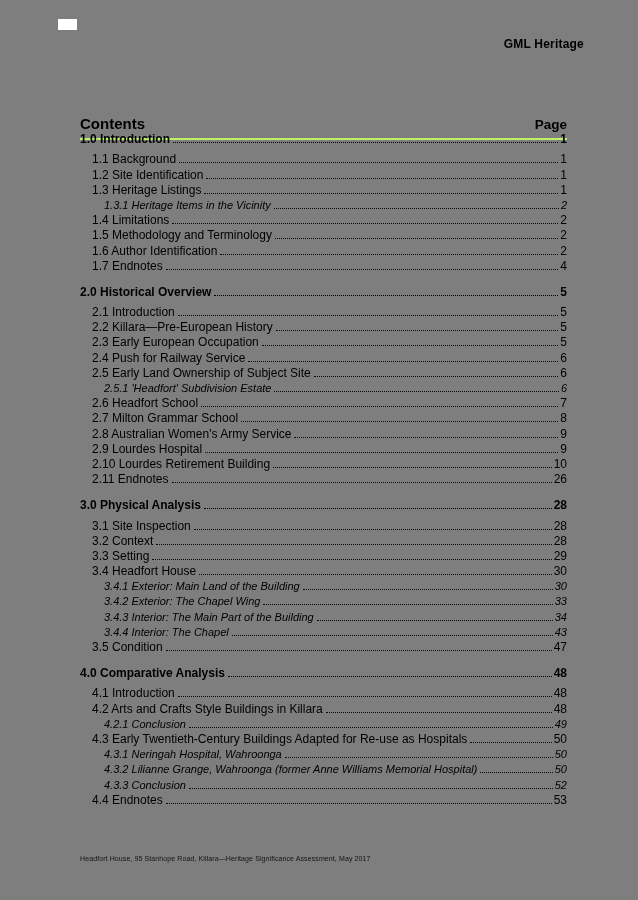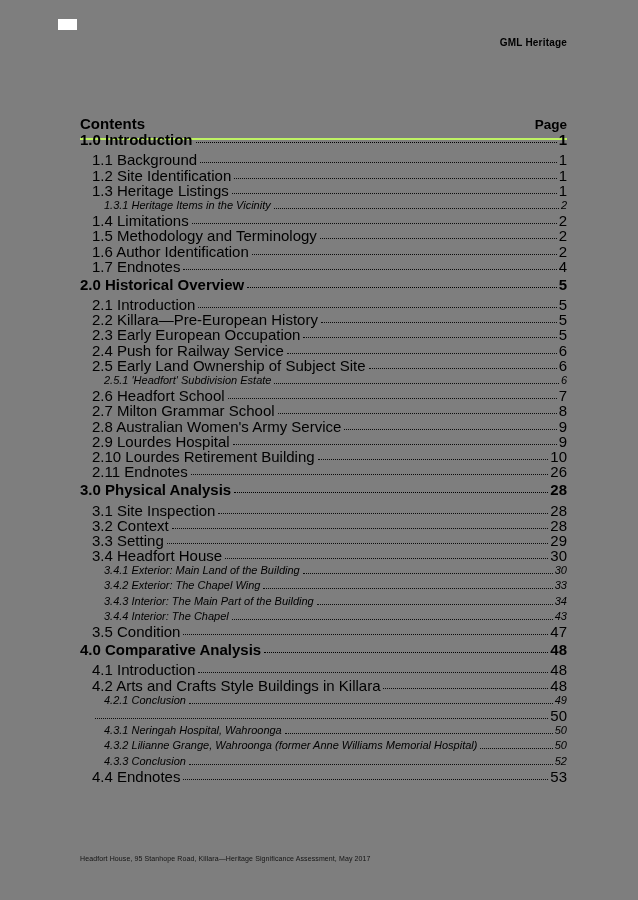--- a/index.html
+++ b/index.html
@@ -10,39 +10,39 @@
     color:#000;
     position:relative;
     overflow:hidden;
   }
   .sheet { position:absolute; inset:0; }
   .scan-artifact {
     position:absolute; left:58px; top:19px; width:19px; height:11px;
     background:#ffffff;
   }
   .brand {
-    position:absolute; top:37px; right:71px;
-    font-size:10px; font-weight:bold; letter-spacing:0.2px;
+    position:absolute; top:37px; right:54px;
+    font-size:12px; font-weight:bold; letter-spacing:0.2px;
   }
   .contents-head {
     position:absolute; top:86px; left:80px; right:71px;
     display:flex; justify-content:space-between; align-items:flex-end;
     border-bottom:2px solid #bef264;
     padding-bottom:6px;
   }
   .contents-head .title { font-size:15px; font-weight:bold; }
   .contents-head .page-label { font-size:13.5px; font-weight:bold;margin-top:31px; }
   .toc {
     position:absolute; top:122px; left:80px; right:71px;
   }
-  .toc-section { margin-top:3px; }
+  .toc-section { margin-top:11px; }
   .toc-section:first-child { margin-top:8px; }
   .toc-row {
     display:flex; align-items:flex-end;
-    height:15.2px; font-size:15px; line-height:11px;
+    height:15.2px; font-size:12px; line-height:11px;
     white-space:nowrap;
   }
   .toc-row.lvl1 { font-weight:bold; margin-bottom:5px; }
   .toc-row.lvl2 { padding-left:12px; }
   .toc-row.lvl3 { padding-left:24px; font-style:italic; font-size:11px; }
   .toc-dots {
     flex:1 1 auto;
     border-bottom:1.6px dotted #0b0b0b;
     margin:0 2px 2px 3px;
     min-width:10px;
@@ -250,20 +250,21 @@
           <span class="toc-label">4.2 Arts and Crafts Style Buildings in Killara</span>
           <span class="toc-dots"></span>
           <span class="toc-page">48</span>
         </div>
         <div class="toc-row lvl3">
           <span class="toc-label">4.2.1 Conclusion</span>
           <span class="toc-dots"></span>
           <span class="toc-page">49</span>
         </div>
         <div class="toc-row lvl2">
+          <span class="toc-label">4.3 Early Twentieth-Century Buildings Adapted for Re-use as Hospitals</span>
           <span class="toc-dots"></span>
           <span class="toc-page">50</span>
         </div>
         <div class="toc-row lvl3">
           <span class="toc-label">4.3.1 Neringah Hospital, Wahroonga</span>
           <span class="toc-dots"></span>
           <span class="toc-page">50</span>
         </div>
         <div class="toc-row lvl3">
           <span class="toc-label">4.3.2 Lilianne Grange, Wahroonga (former Anne Williams Memorial Hospital)</span>

